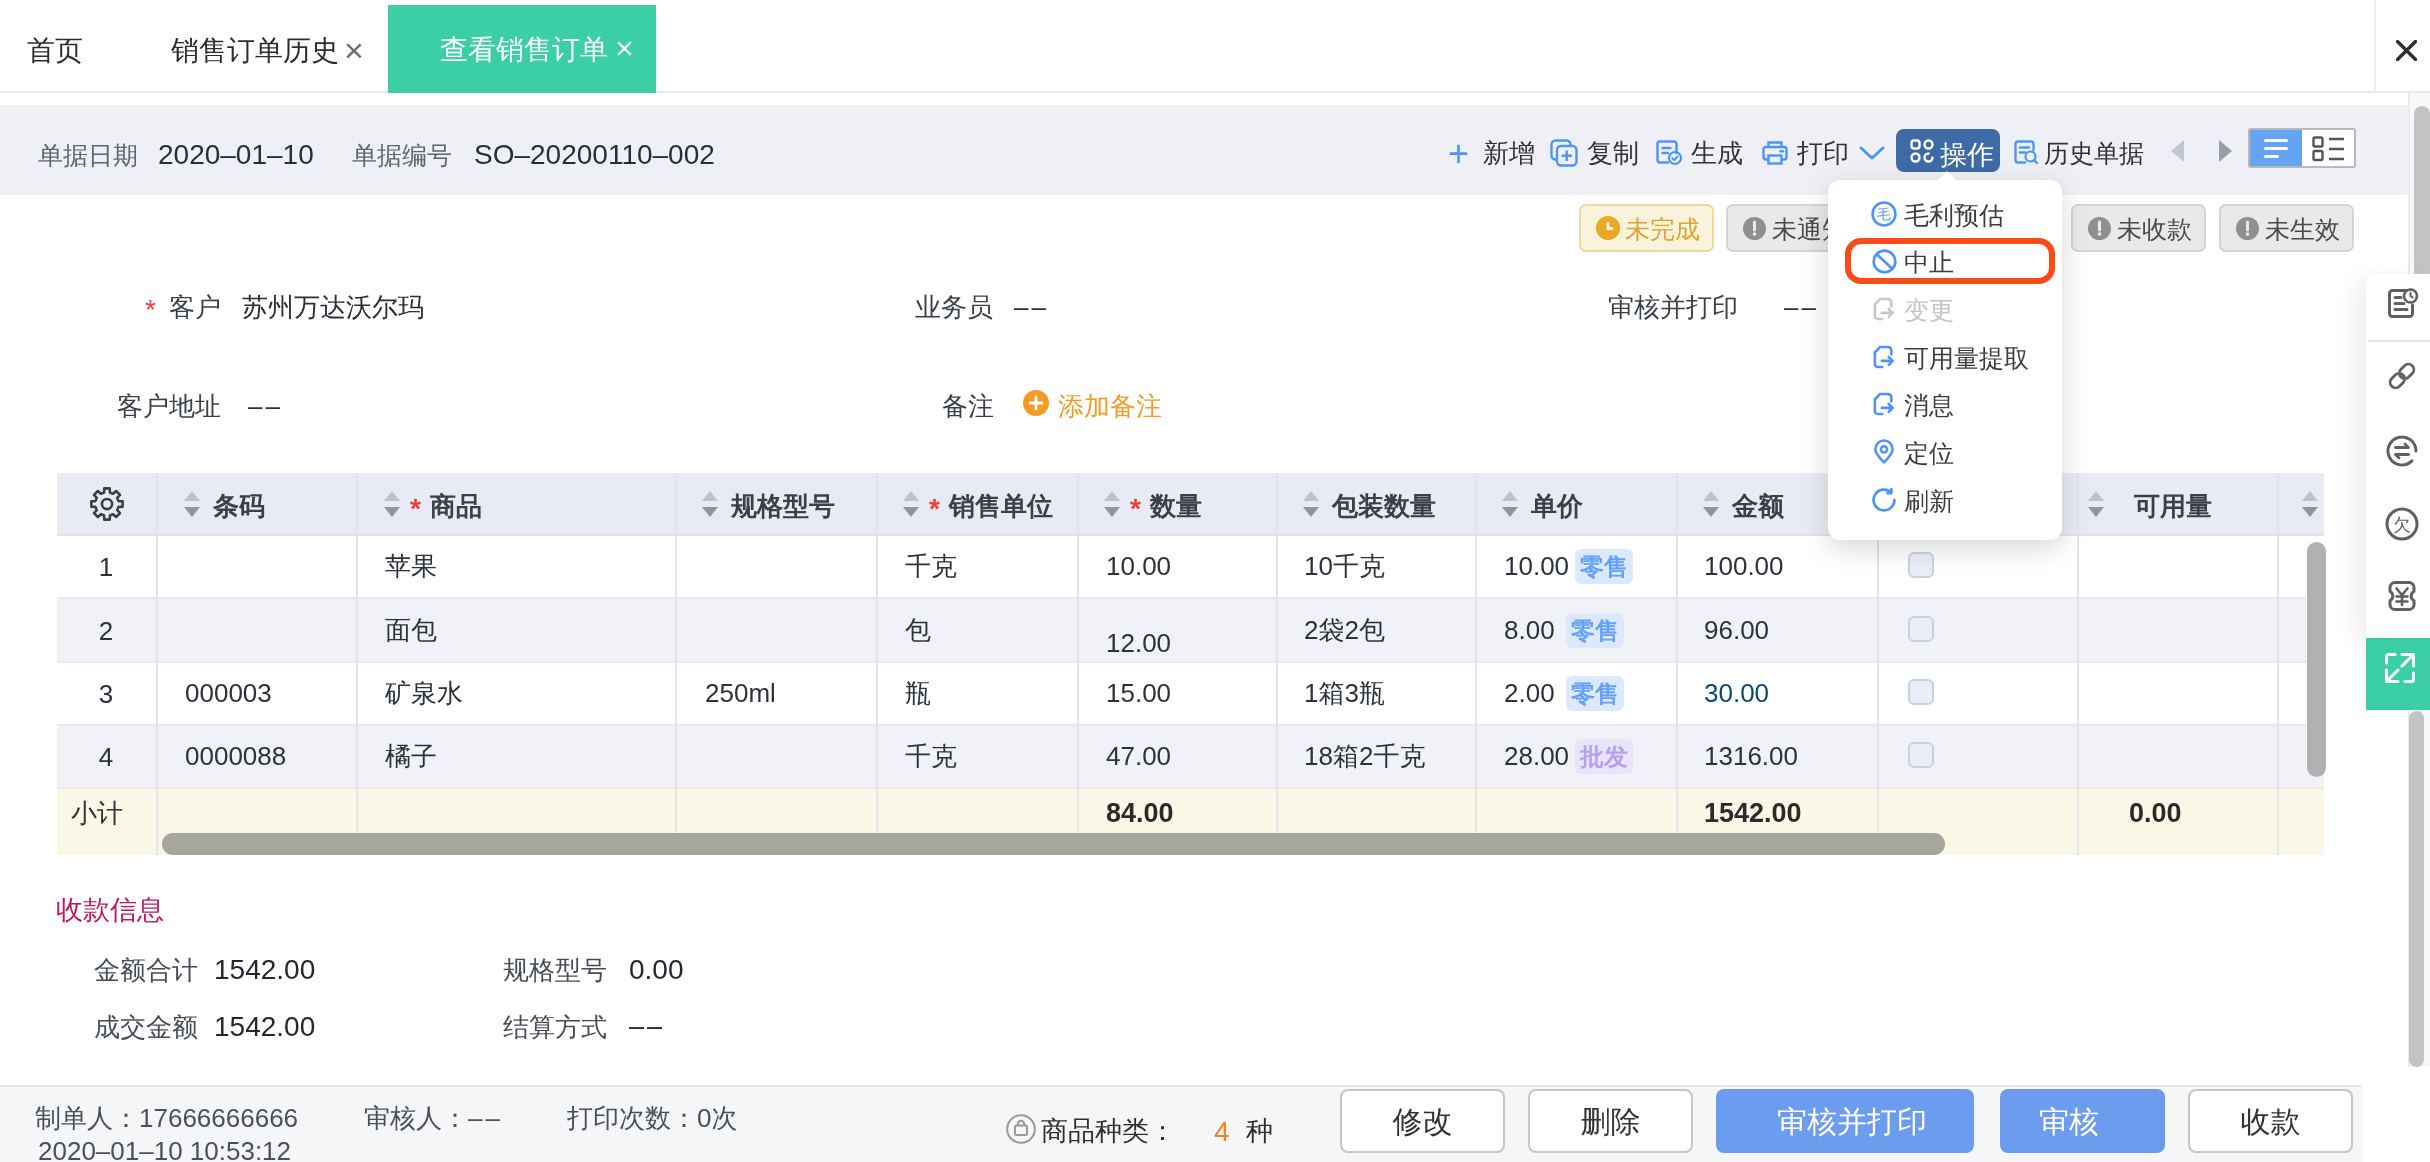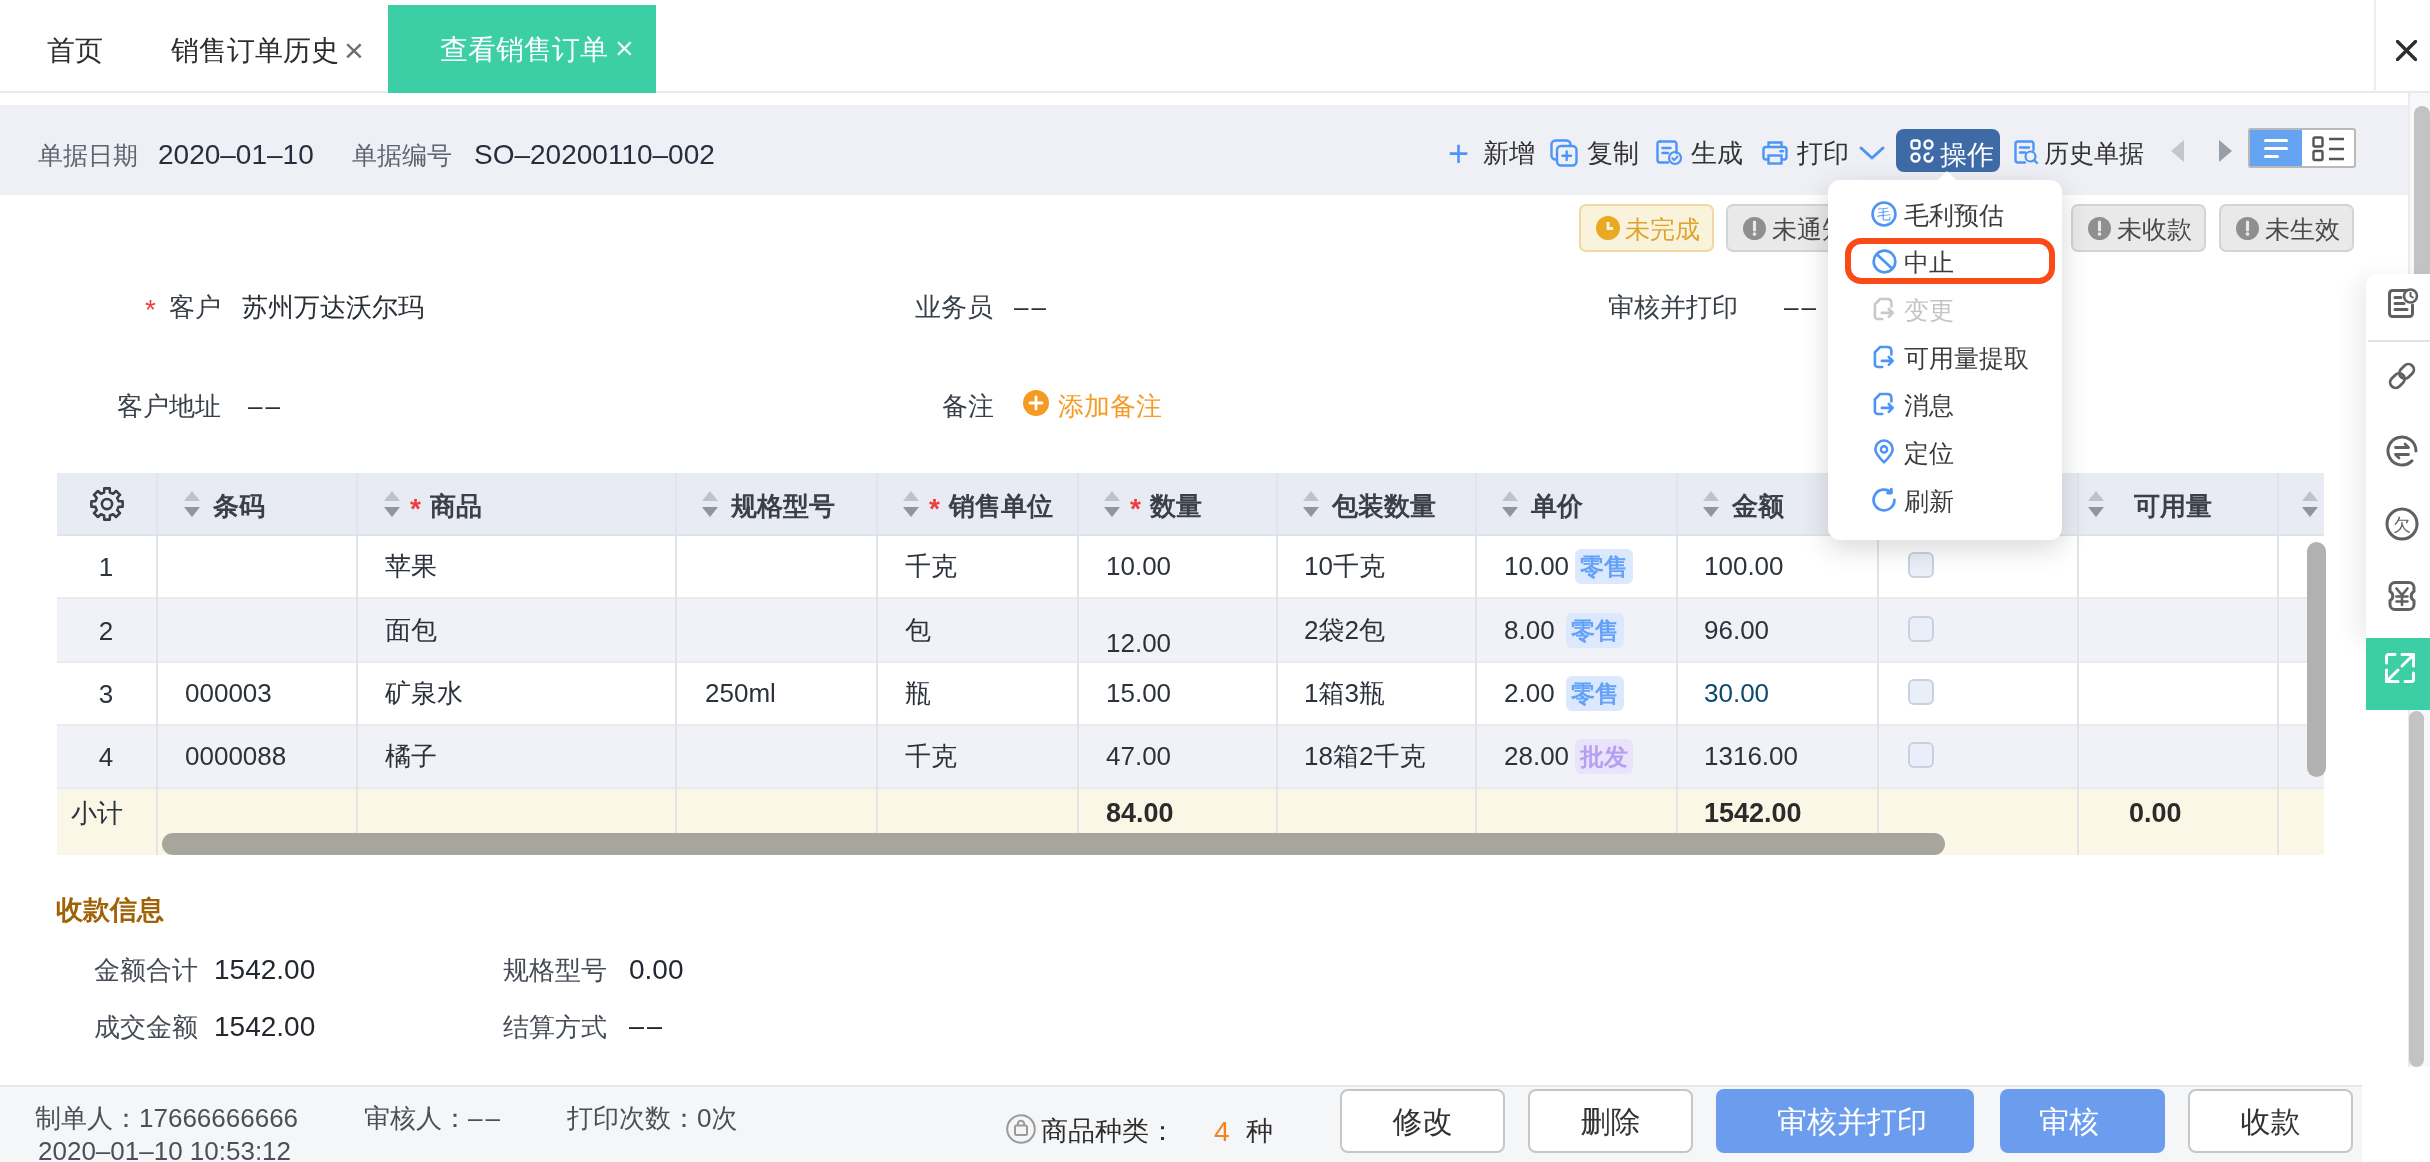--- a/index.html
+++ b/index.html
@@ -2,21 +2,21 @@
 <html><head><meta charset="utf-8">
 <style>
 *{margin:0;padding:0;box-sizing:border-box}
 body{font-family:"Liberation Sans",sans-serif;}
 #root{position:relative;width:2430px;height:1162px;background:#fff;overflow:hidden;font-family:"Liberation Sans",sans-serif;}
 .ab{position:absolute}
 .t{position:absolute;font-size:26px;color:#333;white-space:nowrap;line-height:34px}
 </style></head><body>
 <div id="root">
 <div class="ab" style="left:0;top:0;width:2430px;height:93px;background:#fff;border-bottom:2px solid #e9e9e9"></div>
-<div class="t" style="left:47px;top:32px;font-size:28px;color:#2d2d2d;font-weight:400;line-height:37px;">首页</div>
+<div class="t" style="left:27px;top:32px;font-size:28px;color:#2d2d2d;font-weight:400;line-height:37px;">首页</div>
 <div class="t" style="left:171px;top:32px;font-size:28px;color:#2d2d2d;font-weight:400;line-height:37px;">销售订单历史</div>
 <div class="t" style="left:344px;top:29px;font-size:34px;color:#6e6e6e;font-weight:400;line-height:43px;">×</div>
 <div class="ab" style="left:388;top:5px;left:388px;width:268px;height:88px;background:#3ccfa6"></div>
 <div class="t" style="left:440px;top:31px;font-size:28px;color:#fff;font-weight:400;line-height:37px;">查看销售订单</div>
 <div class="t" style="left:615px;top:28px;font-size:32px;color:#ecfbf6;font-weight:400;line-height:41px;">×</div>
 <svg class="ab" style="left:2396px;top:40px" width="21" height="21" viewBox="0 0 21 21">
 <path d="M1.5 1.5 19.5 19.5M19.5 1.5 1.5 19.5" stroke="#2e2e2e" stroke-width="3.4" stroke-linecap="round"></path>
 </svg>
     <div class="ab" style="left:2374px;top:0;width:2px;height:93px;background:#ededed"></div>
 <div class="ab" style="left:0;top:105px;width:2412px;height:90px;background:#eef0f5"></div>
@@ -213,21 +213,21 @@
 <div class="ab" style="left:1575px;top:739px;width:58px;height:35px;background:#eae3fc;border-radius:6px;text-align:center;font-size:24px;line-height:35px;color:#b5a0f0;font-weight:700">批发</div>
 <div class="ab" style="left:1908px;top:552px;width:26px;height:26px;background:#e9eef8;border:2px solid #c9d1e0;border-radius:6px"></div>
 <div class="ab" style="left:1908px;top:616px;width:26px;height:26px;background:#e9eef8;border:2px solid #c9d1e0;border-radius:6px"></div>
 <div class="ab" style="left:1908px;top:679px;width:26px;height:26px;background:#e9eef8;border:2px solid #c9d1e0;border-radius:6px"></div>
 <div class="ab" style="left:1908px;top:742px;width:26px;height:26px;background:#e9eef8;border:2px solid #c9d1e0;border-radius:6px"></div>
 <div class="t" style="left:1106px;top:795px;font-size:27px;color:#2b2b2b;font-weight:700;line-height:36px;">84.00</div>
 <div class="t" style="left:1704px;top:795px;font-size:27px;color:#2b2b2b;font-weight:700;line-height:36px;">1542.00</div>
 <div class="t" style="left:2129px;top:795px;font-size:27px;color:#2b2b2b;font-weight:700;line-height:36px;">0.00</div>
 <div class="ab" style="left:162px;top:833px;width:1783px;height:22px;background:#a7a69c;border-radius:11px"></div>
 <div class="ab" style="left:2307px;top:542px;width:19px;height:235px;background:#b1b1b1;border-radius:10px"></div>
-<div class="t" style="left:56px;top:892px;font-size:27px;color:#a16207;font-weight:700;line-height:36px;">收款信息</div>
+<div class="t" style="left:56px;top:892px;font-size:27px;color:#be185d;font-weight:400;line-height:36px;">收款信息</div>
 <div class="t" style="left:94px;top:953px;font-size:26px;color:#454c55;font-weight:400;line-height:35px;">金额合计</div>
 <div class="t" style="left:214px;top:951px;font-size:28px;color:#23282f;font-weight:400;line-height:37px;">1542.00</div>
 <div class="t" style="left:503px;top:953px;font-size:26px;color:#454c55;font-weight:400;line-height:35px;">规格型号</div>
 <div class="t" style="left:629px;top:951px;font-size:28px;color:#23282f;font-weight:400;line-height:37px;">0.00</div>
 <div class="t" style="left:94px;top:1010px;font-size:26px;color:#454c55;font-weight:400;line-height:35px;">成交金额</div>
 <div class="t" style="left:214px;top:1008px;font-size:28px;color:#23282f;font-weight:400;line-height:37px;">1542.00</div>
 <div class="t" style="left:503px;top:1010px;font-size:26px;color:#454c55;font-weight:400;line-height:35px;">结算方式</div>
 <div class="t" style="left:629px;top:1008px;font-size:27px;color:#23282f;font-weight:400;line-height:36px;letter-spacing:3px">––</div>
 <div class="ab" style="left:0;top:1085px;width:2362px;height:77px;background:#f5f6f8;border-top:2px solid #e8e8e8"></div>
 <div class="t" style="left:35px;top:1101px;font-size:26px;color:#4b5058;font-weight:400;line-height:35px;">制单人：17666666666</div>

